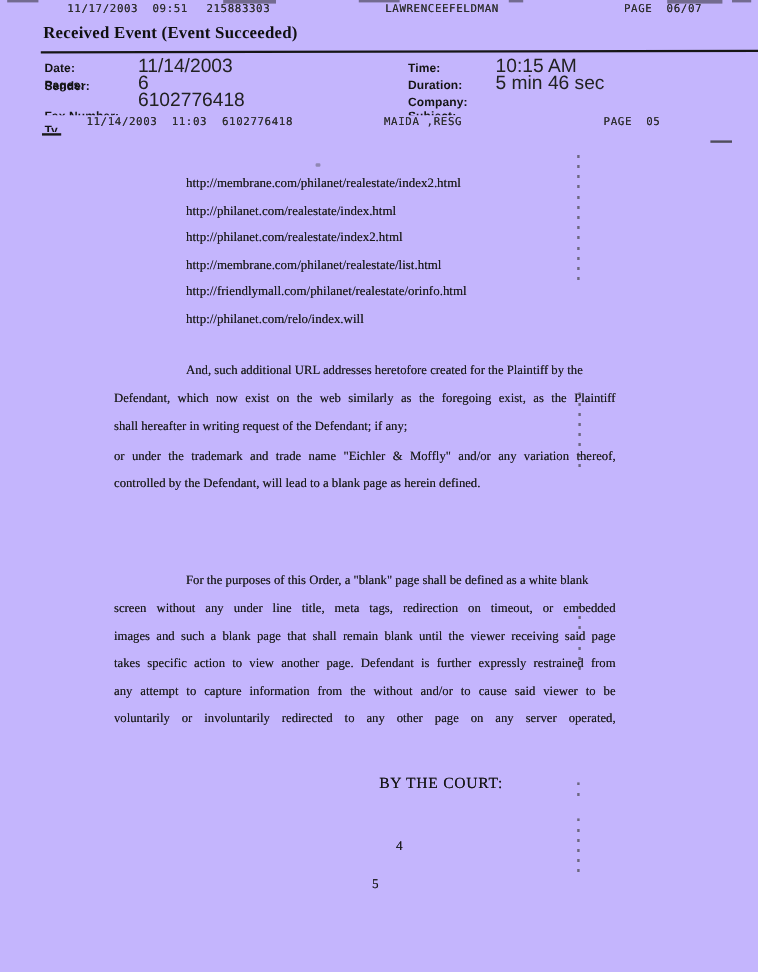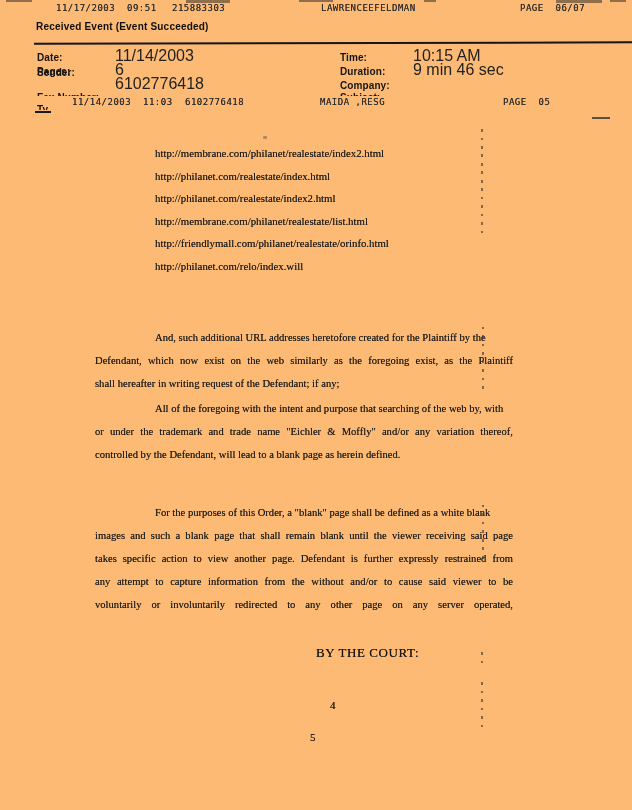--- a/index.html
+++ b/index.html
@@ -1,29 +1,29 @@
 <!DOCTYPE html>
 <html><head>
 <meta charset="utf-8">
 <style>
   html,body{margin:0;padding:0;background:#888;}
   .page{
-    position:relative;width:632px;height:810px;background:#fdba74;
+    position:relative;width:632px;height:810px;background:#c4b5fd;
     font-family:"Liberation Serif",serif;color:#1c1c1c;overflow:hidden;
     box-shadow:0 0 4px rgba(0,0,0,.4);
   }
   .abs{position:absolute;}
   
   .mono{
     font-family:"DejaVu Sans Mono",monospace;font-size:9px;letter-spacing:.5px;
     color:#2d2d2d;white-space:pre;text-shadow:0 0 .4px rgba(40,40,40,.8);
   }
   
   .evt-title{
-    font-family:Liberation Sans, sans-serif;font-weight:bold;font-size:10px;
+    font-family:Liberation Serif, serif;font-weight:bold;font-size:14px;
     color:#101010;letter-spacing:.2px;
   }
   .title-rule{height:2.4px;background:#161616;transform:rotate(-.12deg);}
   .flabel{
     font-family:"Liberation Sans",sans-serif;font-weight:bold;font-size:10px;
     color:#141414;letter-spacing:.1px;
   }
   .fvalue{
     font-family:"Liberation Sans",sans-serif;font-size:16px;color:#222;
   }
@@ -33,21 +33,21 @@
   .u-line{
     height:22.6px;font-size:10.8px;white-space:nowrap;
     text-shadow:0 0 .45px rgba(30,30,30,.75);
   }
   .para{width:418px;}
   .b-line{
     height:23.1px;font-size:10.6px;white-space:nowrap;
     text-align:justify;text-align-last:justify;
     text-shadow:0 0 .45px rgba(30,30,30,.75);
   }
-  .b-line.first{padding-left:60px;text-align-last:left;margin-top:28px;}
+  .b-line.first{padding-left:60px;text-align-last:left;}
   .b-line.last{text-align-last:left;}
   .court{
     font-size:13px;letter-spacing:.6px;color:#161616;
     text-shadow:0 0 .5px rgba(20,20,20,.8);
   }
   .pgnum{font-size:11px;color:#1a1a1a;text-shadow:0 0 .4px rgba(20,20,20,.8);}
   
   .vdash{
     width:1.6px;opacity:.65;
     background:repeating-linear-gradient(to bottom,#3c3c3c 0 2.5px,transparent 2.5px 8.5px);
@@ -107,21 +107,21 @@
 
   <div>
     <div class="abs" style="left:340px;top:47px">
       <span class="flabel">Time:</span>
     </div>
     <span class="abs fvalue" style="left:413px;top:47px">10:15 AM</span>
 
     <div class="abs" style="left:340px;top:61px">
       <span class="flabel">Duration:</span>
     </div>
-    <span class="abs fvalue" style="left:413px;top:61px">9 min 46 sec</span>
+    <span class="abs fvalue" style="left:413px;top:61px">5 min 46 sec</span>
 
     <div class="abs" style="left:340px;top:75px">
       <span class="flabel">Company:</span>
     </div>
     <span class="abs fvalue" style="left:413px;top:75px"></span>
 
     <div class="abs clip" style="left:340px;top:87px;width:60px;height:9px">
       <span class="flabel">Subject:</span>
     </div>
   </div>
@@ -143,27 +143,27 @@
     <div class="u-line">http://philanet.com/relo/index.will</div>
   </div>
 
   <div class="abs para" style="left:95px;top:304px">
     <div class="b-line first">And, such additional URL addresses heretofore created for the Plaintiff by the</div>
     <div class="b-line">Defendant, which now exist on the web similarly as the foregoing exist, as the Plaintiff</div>
     <div class="b-line last">shall hereafter in writing request of the Defendant; if any;</div>
   </div>
 
   <div class="abs para" style="left:95px;top:375px">
-    <div class="b-line first">All of the foregoing with the intent and purpose that searching of the web by, with</div>
     <div class="b-line">or under the trademark and trade name "Eichler &amp; Moffly" and/or any variation thereof,</div>
     <div class="b-line last">controlled by the Defendant, will lead to a blank page as herein defined.</div>
   </div>
 
   <div class="abs para" style="left:95px;top:479px">
     <div class="b-line first">For the purposes of this Order, a "blank" page shall be defined as a white blank</div>
+    <div class="b-line">screen without any under line title, meta tags, redirection on timeout, or embedded</div>
     <div class="b-line">images and such a blank page that shall remain blank until the viewer receiving said page</div>
     <div class="b-line">takes specific action to view another page. Defendant is further expressly restrained from</div>
     <div class="b-line">any attempt to capture information from the without and/or to cause said viewer to be</div>
     <div class="b-line">voluntarily or involuntarily redirected to any other page on any server operated,</div>
   </div>
 
   <div class="abs court" style="left:316px;top:645px">BY THE COURT:</div>
 
   <div class="abs pgnum" style="left:330px;top:699px">4</div>
   <div class="abs pgnum" style="left:310px;top:731px">5</div>

